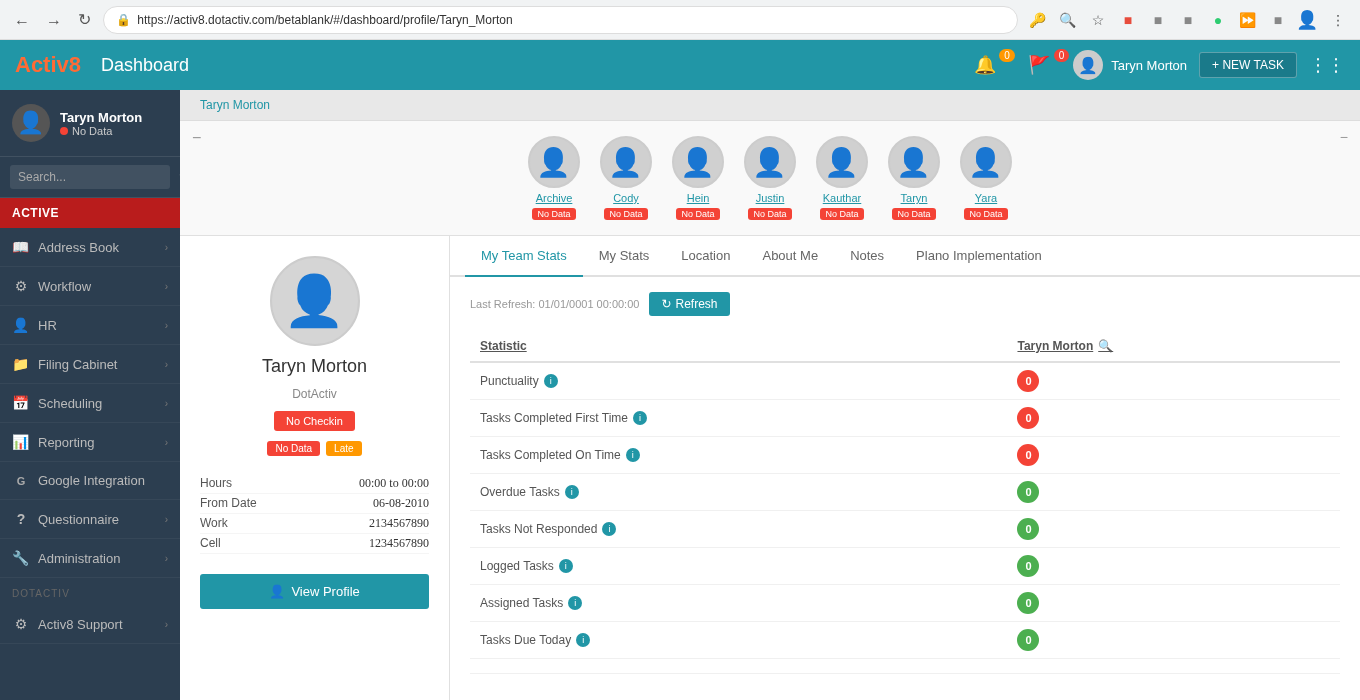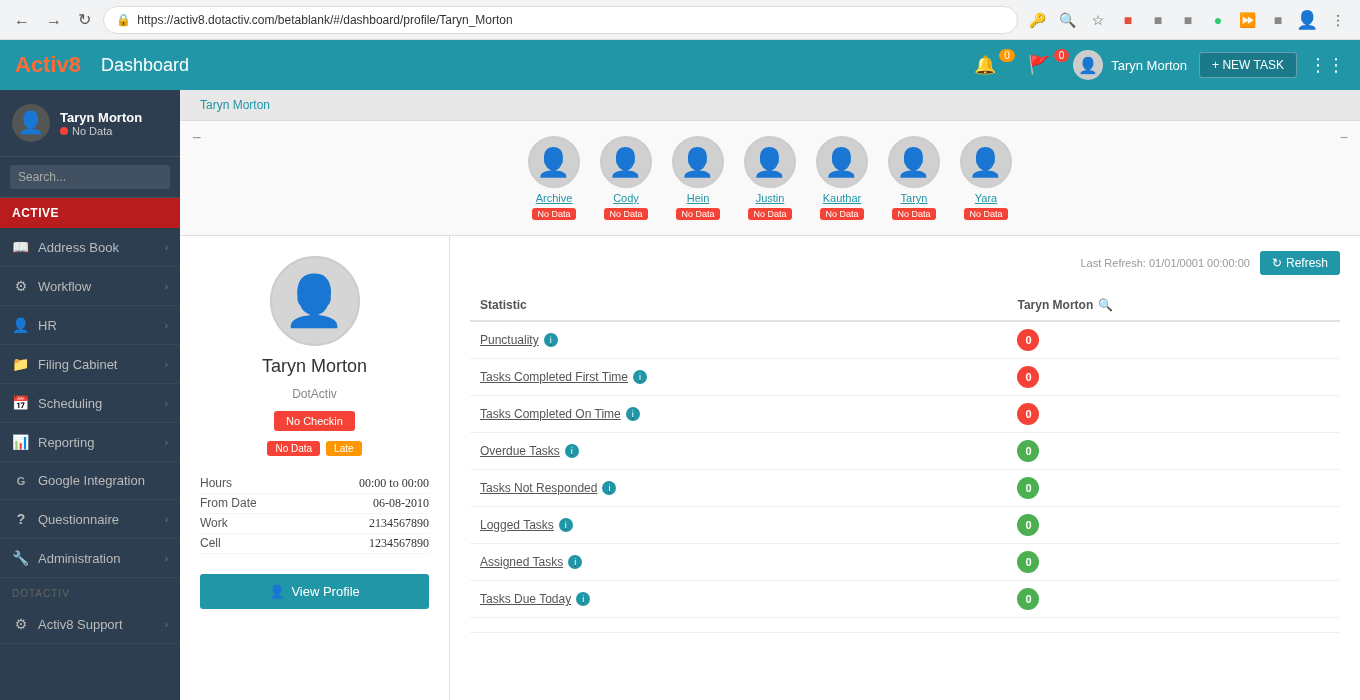--- a/index.html
+++ b/index.html
@@ -260,36 +260,36 @@
       border-bottom: 2px solid transparent; margin-bottom: -2px;
       white-space: nowrap;
     }
     .stats-tab.active { color: #2196a6; border-bottom-color: #2196a6; font-weight: 500; }
 
     .stats-content {
       flex: 1; overflow-y: auto; padding: 15px 20px;
     }
 
     .stats-header {
-      display: flex; justify-content: flex-end; align-items: center; gap: 10px;
+      display: flex; align-items: center; gap: 10px;
       margin-bottom: 15px;
     }
     .last-refresh { font-size: 11px; color: #999; }
     .refresh-btn {
       background: #2196a6; color: white; border: none; padding: 5px 12px;
       border-radius: 3px; cursor: pointer; font-size: 12px; display: flex; align-items: center; gap: 4px;
     }
 
     .stats-table { width: 100%; border-collapse: collapse; }
     .stats-table th {
       text-align: left; padding: 8px 10px; font-size: 12px; color: #555;
-      border-bottom: 2px solid #e0e0e0; font-weight: 600;
+      border-bottom: 2px solid #e0e0e0; font-weight: 600; text-decoration: underline;
     }
     .stats-table td {
-      padding: 7px 10px; border-bottom: 1px solid #f0f0f0; font-size: 12px; color: #555; text-decoration: underline;
+      padding: 7px 10px; border-bottom: 1px solid #f0f0f0; font-size: 12px; color: #555;
     }
 
     .stat-name { display: flex; align-items: center; gap: 5px; }
     .info-icon {
       width: 14px; height: 14px; border-radius: 50%; background: #2196a6; color: white;
       font-size: 9px; display: inline-flex; align-items: center; justify-content: center;
       cursor: pointer; flex-shrink: 0;
     }
 
     .stat-badge {
@@ -525,20 +525,28 @@
               <span class="profile-info-value">1234567890</span>
             </div>
           </div>
           <button class="view-profile-btn">
             <span>👤</span>
             <span>View Profile</span>
           </button>
         </div>
 
         <div class="stats-panel">
+          <div class="stats-tabs">
+            <div class="stats-tab active">My Team Stats</div>
+            <div class="stats-tab">My Stats</div>
+            <div class="stats-tab">Location</div>
+            <div class="stats-tab">About Me</div>
+            <div class="stats-tab">Notes</div>
+            <div class="stats-tab">Plano Implementation</div>
+          </div>
           <div class="stats-content">
             <div class="stats-header">
               <span class="last-refresh">
                 <span>Last Refresh:</span>
                 <span>01/01/0001 00:00:00</span>
               </span>
               <button class="refresh-btn">
                 <span>↻</span>
                 <span>Refresh</span>
               </button>

